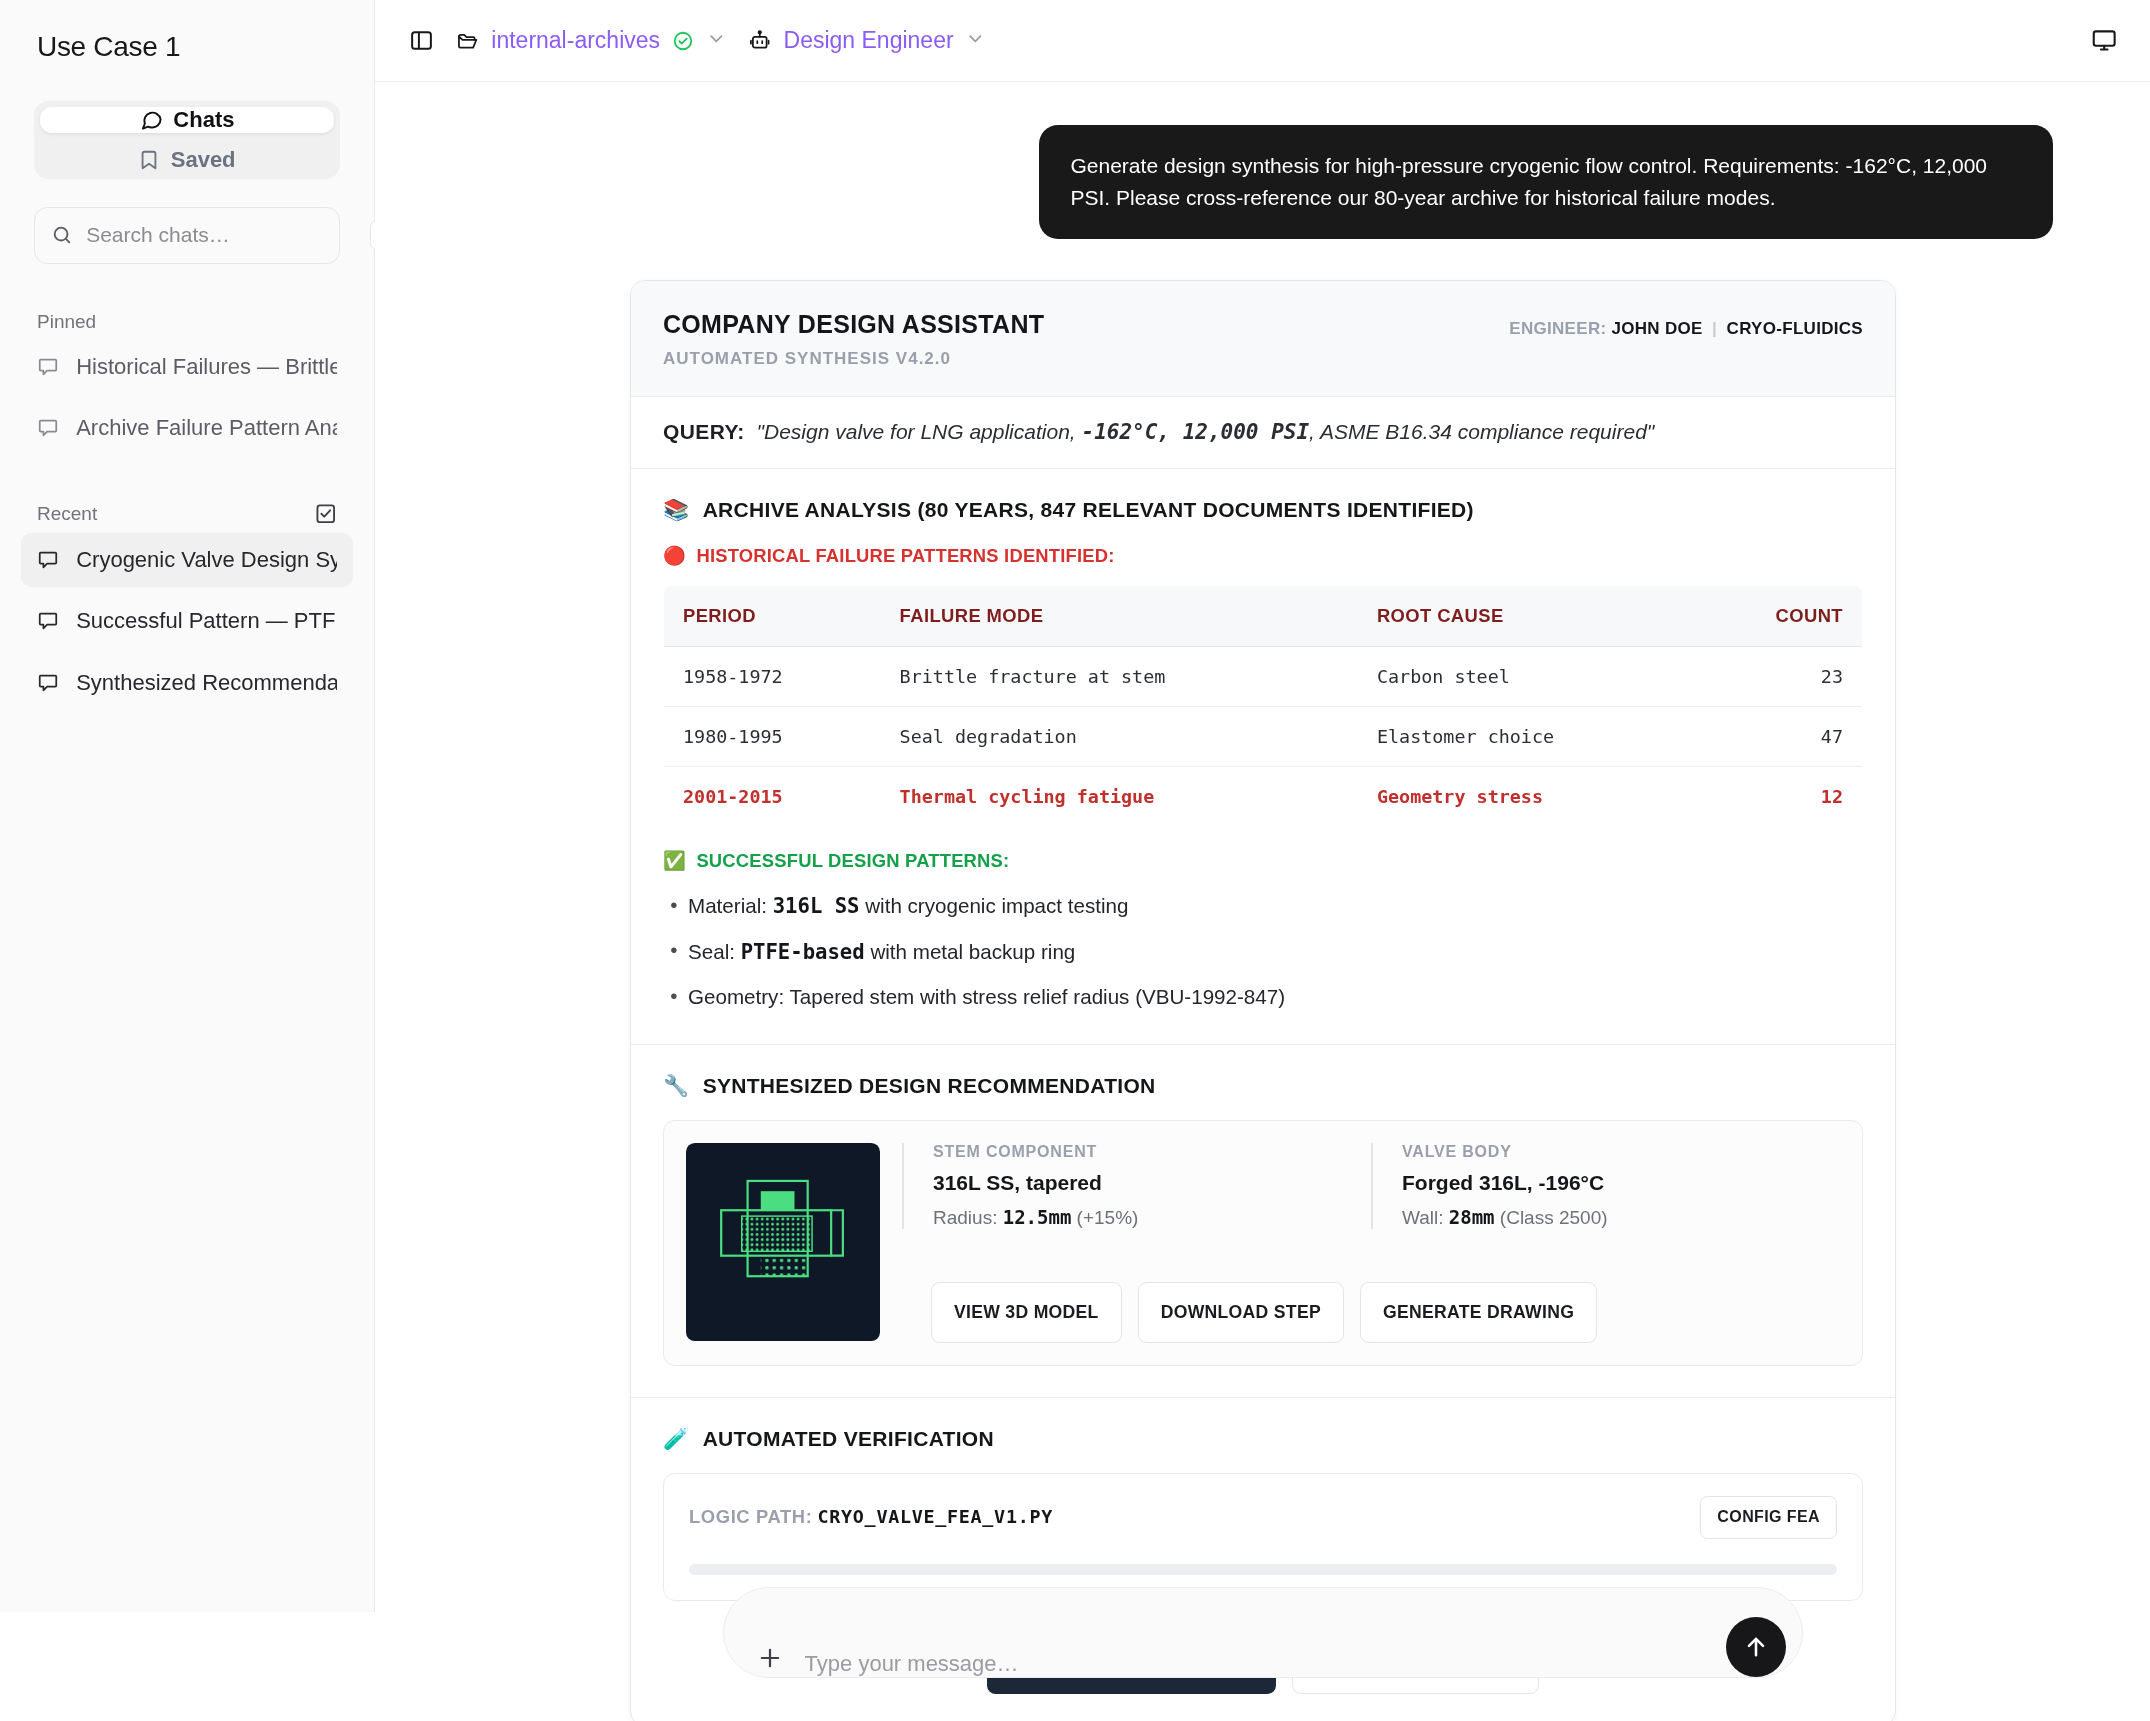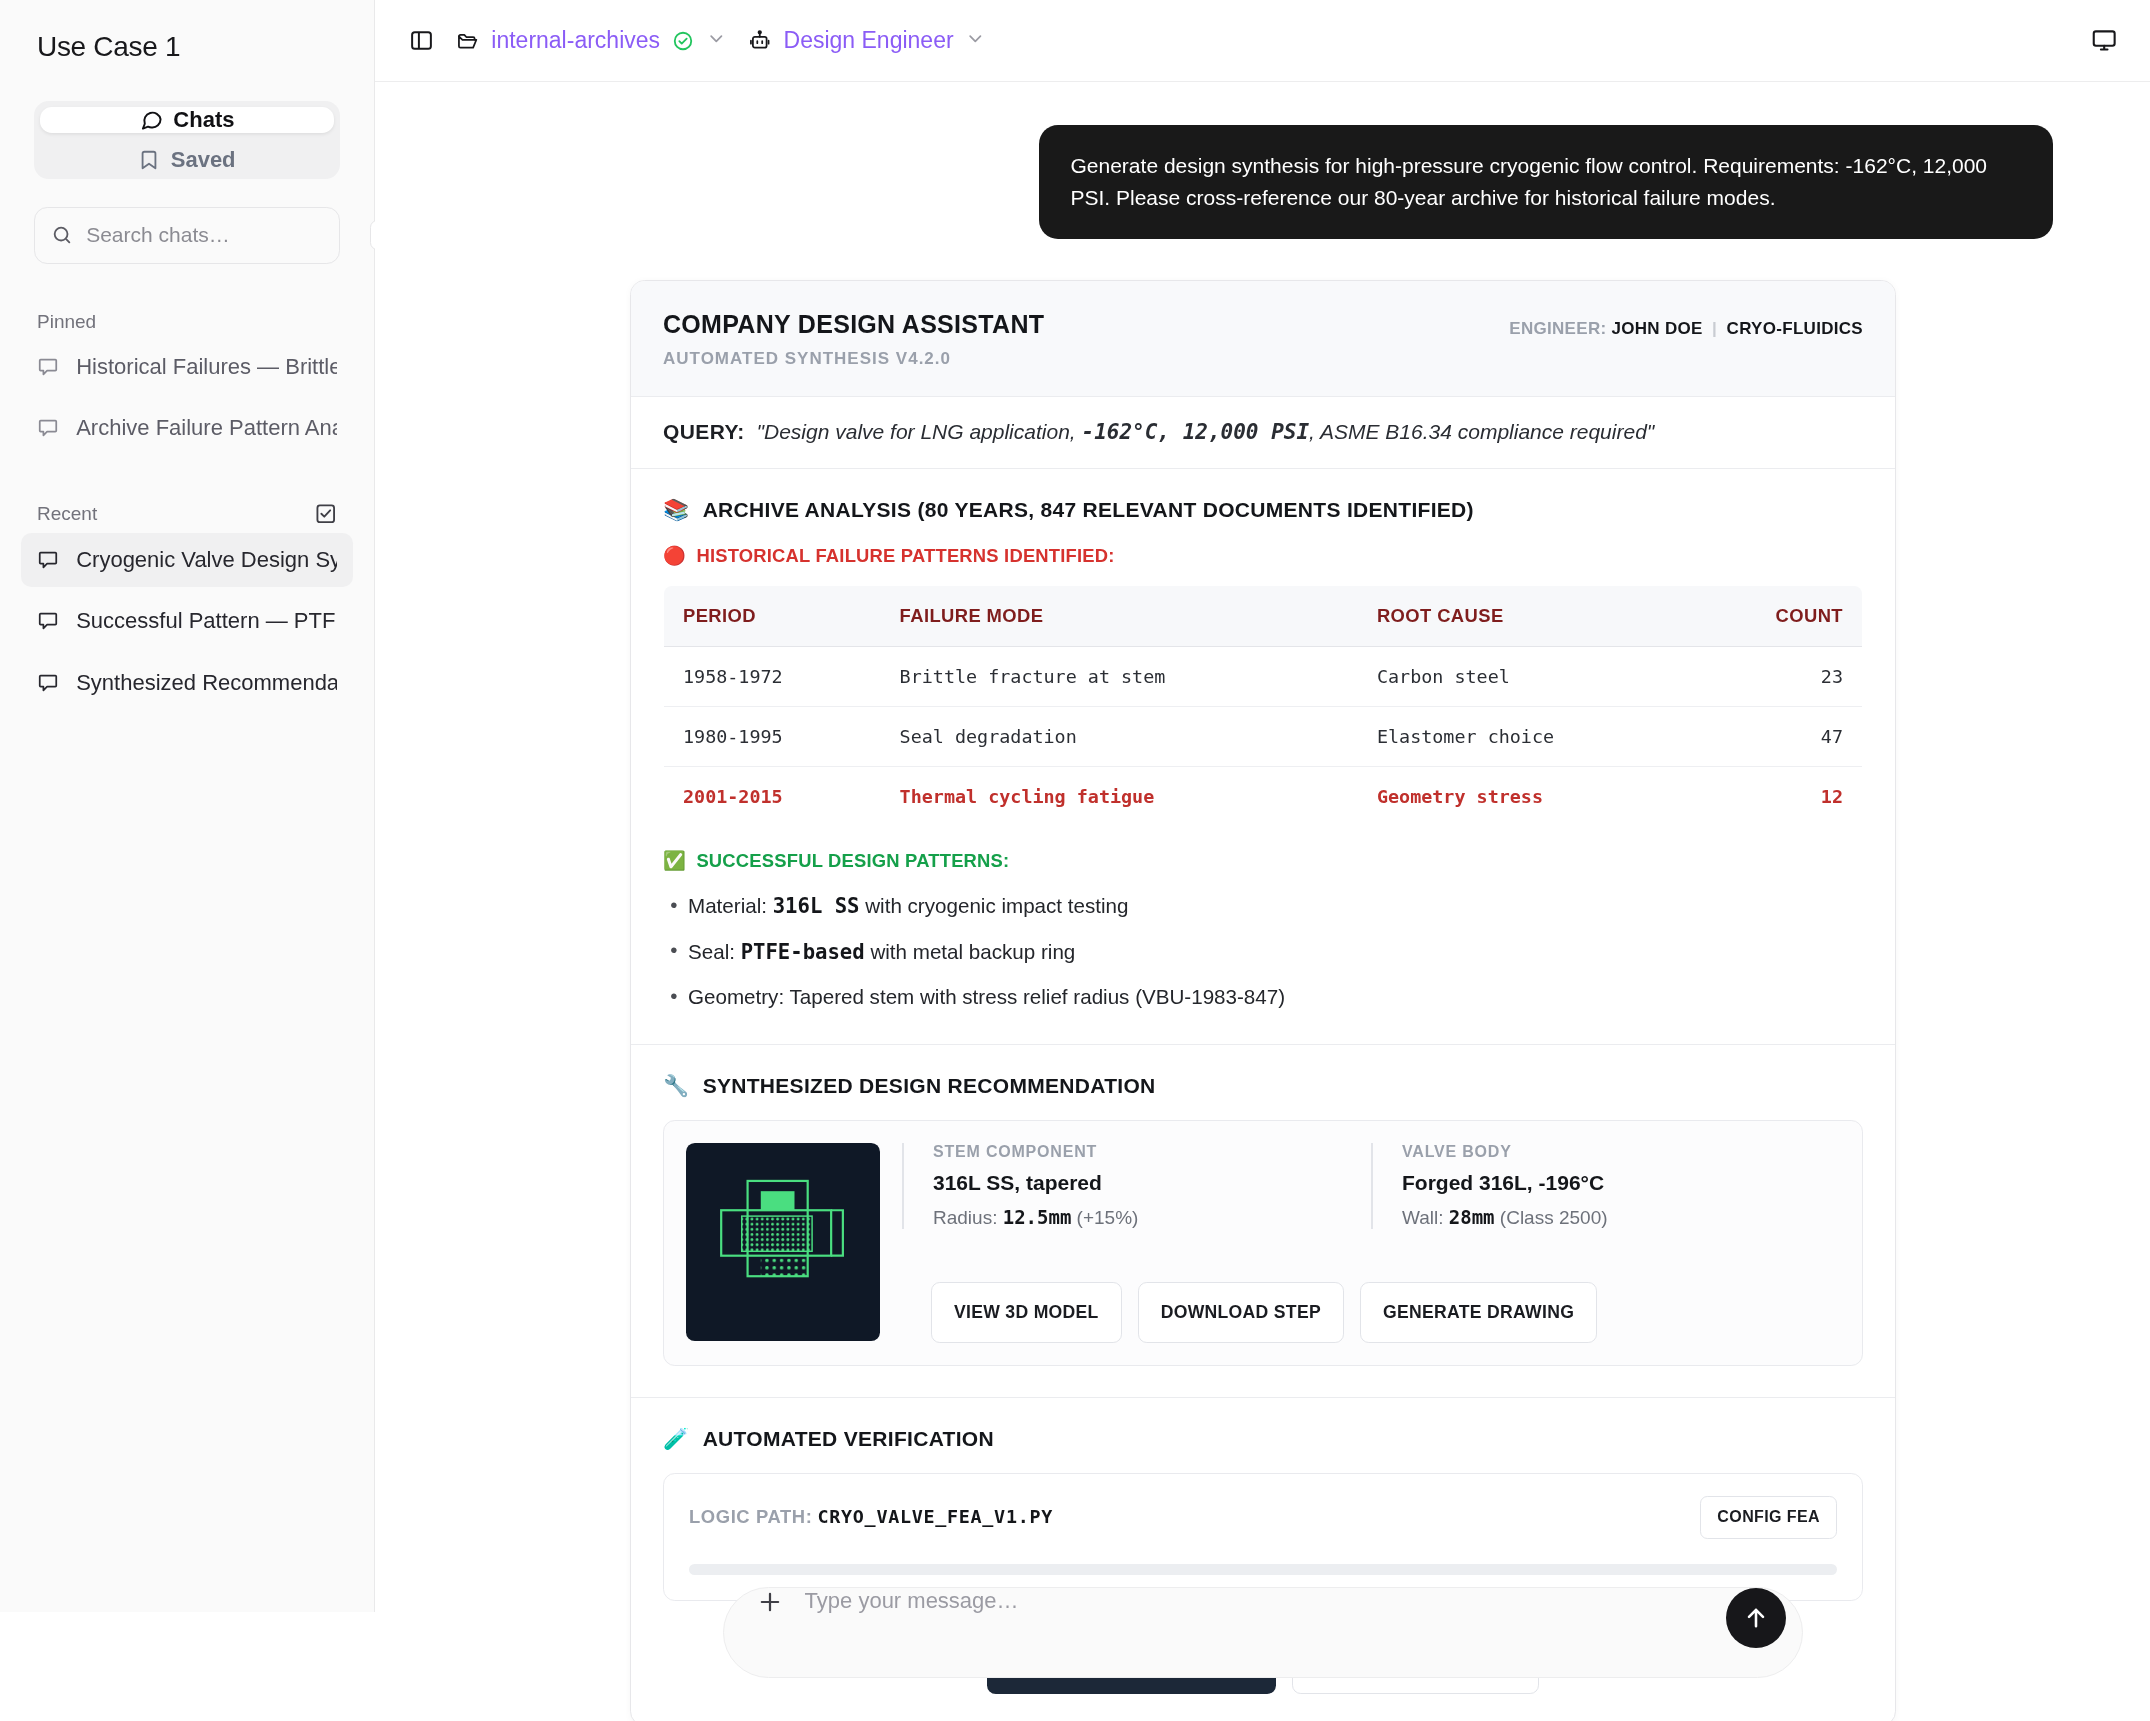--- a/index.html
+++ b/index.html
@@ -240,21 +240,21 @@
   }
 
   
   .composer-row {
     position: absolute; left: 0; right: 0; bottom: 44px;
     display: flex; justify-content: center;
   }
   .composer {
     width: 1080px; height: 91px;
     background: #fafafa; border: 1.5px solid #ededee; border-radius: 46px;
-    display: flex; align-items: flex-start; padding: 0 16px 0 32px; gap: 20.6px;
+    display: flex; align-items: flex-end; padding: 0 16px 0 32px; gap: 20.6px;
   }
   .composer input {
     flex: 1; border: 0; outline: 0; background: transparent;
     font-size: 22px; color: #27272e; font-family: "Liberation Sans", sans-serif;
   }
   .composer input::placeholder { color: #9b9ba3; }
   .send {
     width: 60px; height: 60px; border-radius: 50%;
     background: #17171a; color: #fff;
     display: flex; align-items: center; justify-content: center;
@@ -484,21 +484,21 @@
             </table>
 
             <div class="sub-title green">
               <span>✅</span>
               <span>SUCCESSFUL DESIGN PATTERNS:</span>
             </div>
 
             <ul class="plist">
               <li><span>Material: </span><b>316L SS</b><span> with cryogenic impact testing</span></li>
               <li><span>Seal: </span><b>PTFE-based</b><span> with metal backup ring</span></li>
-              <li><span>Geometry: Tapered stem with stress relief radius (VBU-1983-847)</span><b></b><span></span></li>
+              <li><span>Geometry: Tapered stem with stress relief radius (VBU-1992-847)</span><b></b><span></span></li>
             </ul>
           </div>
 
           <div class="sect">
             <div class="sect-title">
               <span>🔧</span>
               <span>SYNTHESIZED DESIGN RECOMMENDATION</span>
             </div>
 
             <div class="rec-panel">

